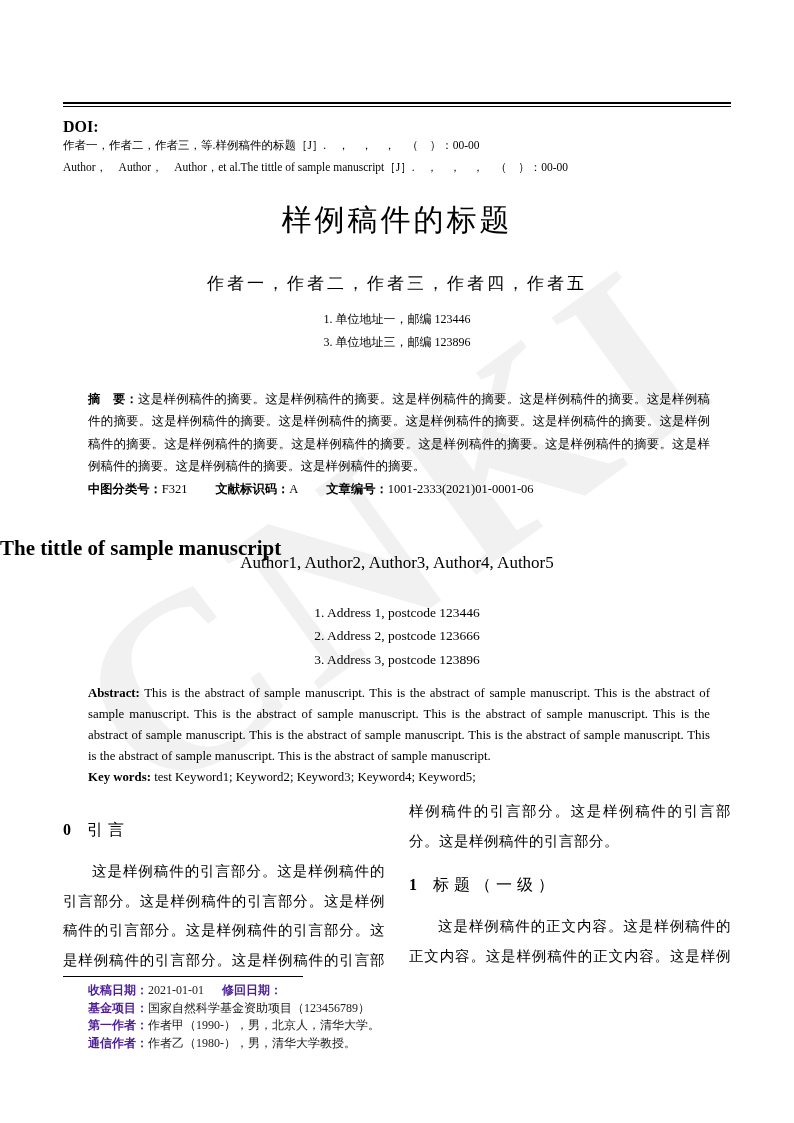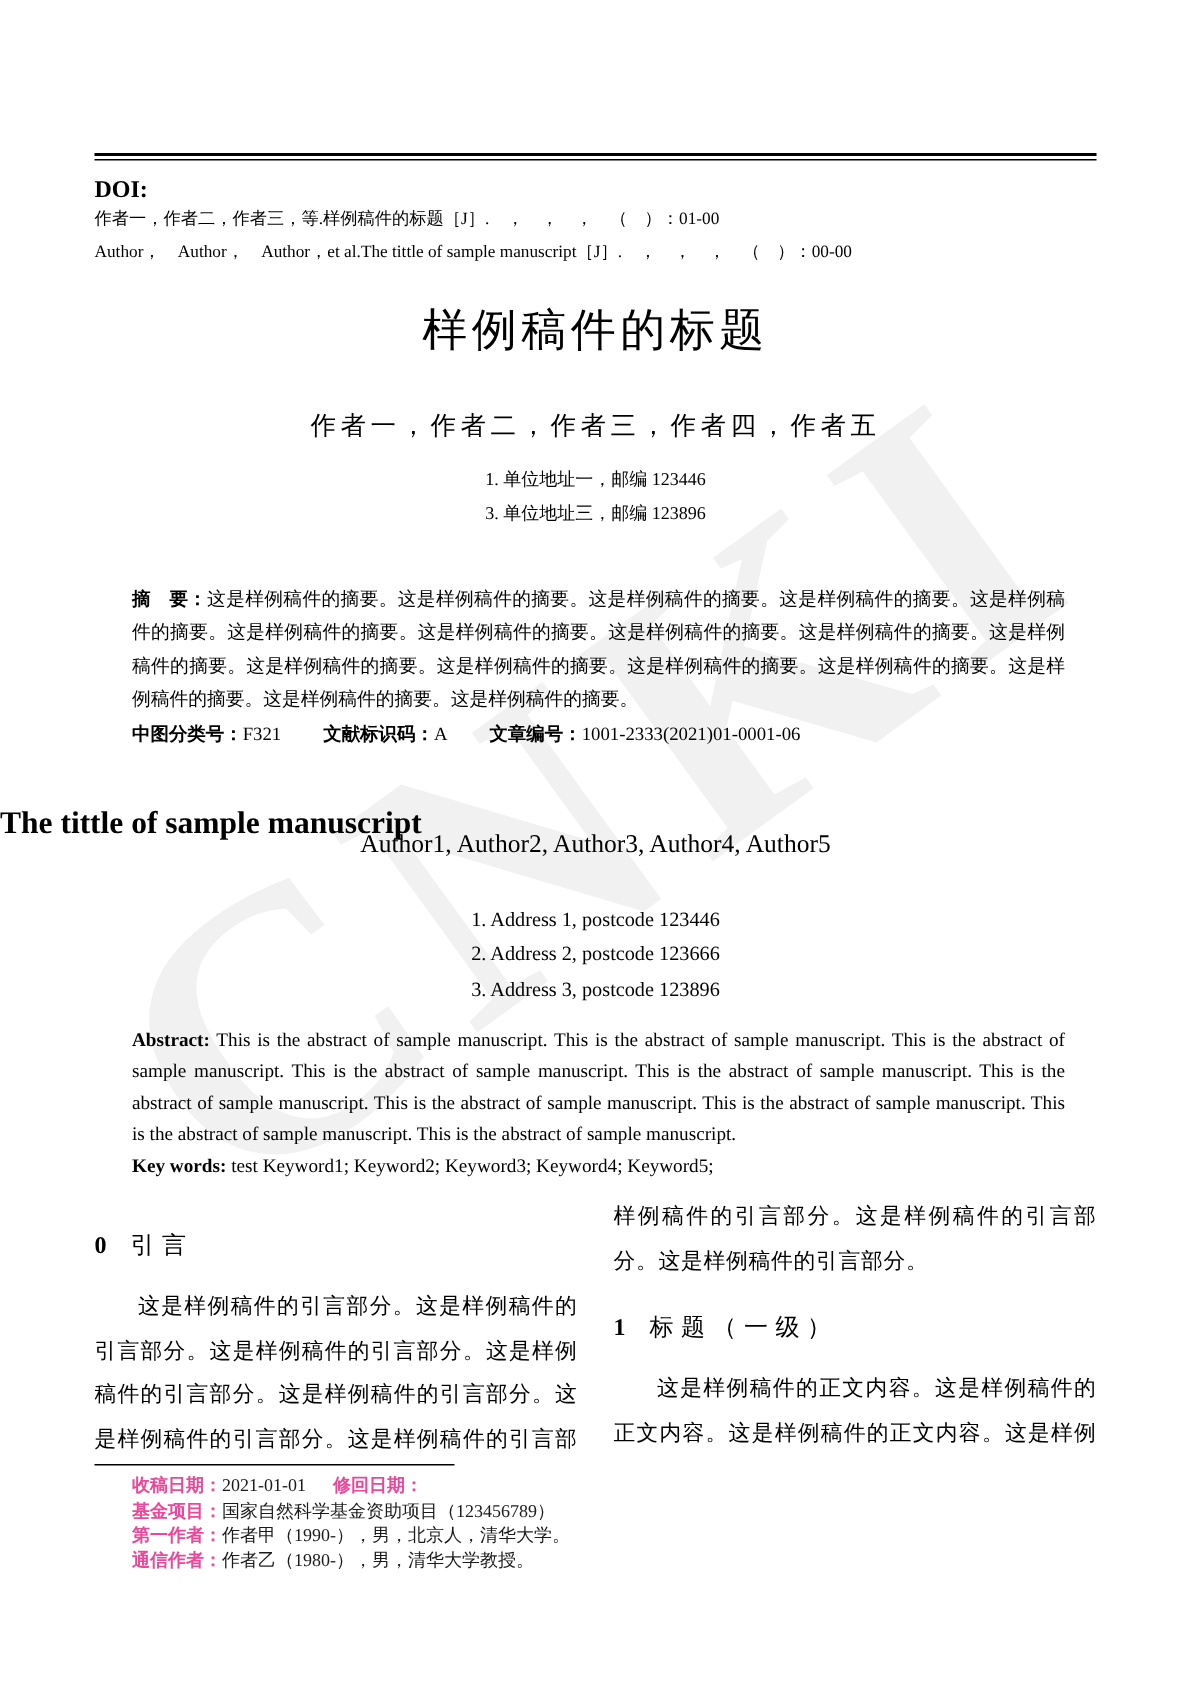--- a/index.html
+++ b/index.html
@@ -62,36 +62,36 @@
   .sec-head .ttl { letter-spacing:5px; }
   .h0 { margin-top:23px; margin-bottom:16px; }
   .h1 { margin-top:19px; margin-bottom:16px; }
   .para { margin:0; font-size:14.5px; line-height:29.6px; text-align:justify; letter-spacing:0.5px; }
   .indent { text-indent:2em; }
 
   
   .footnote { top:976px; left:63px; width:355px; }
   .fn-rule { width:240px; border-top:1.5px solid #000; margin-bottom:5px; }
   .fn-line { padding-left:25px; font-size:12px; line-height:16.6px; color:#1a1a1a; }
-  .fn-lbl { font-family:Liberation Serif, serif; font-weight:bold; color:#ec4899; }
+  .fn-lbl { font-family:Liberation Mono, monospace; font-weight:bold; color:#4c1d95; }
   .fn-gap { margin-left:18px; }
 </style>
 </head>
 <body>
 
 <div class="page">
 
   <div class="abs watermark">CNKI</div>
 
   <div class="content">
 
     <div class="abs dbl-rule"></div>
 
     <div class="abs doi">DOI:</div>
-    <div class="abs cite-cn">作者一，作者二，作者三，等.样例稿件的标题［J］.　，　，　，　（　）：01-00</div>
+    <div class="abs cite-cn">作者一，作者二，作者三，等.样例稿件的标题［J］.　，　，　，　（　）：00-00</div>
     <div class="abs cite-en">Author，　Author，　Author，et al.The tittle of sample manuscript［J］.　，　，　，　（　）：00-00</div>
 
     <div class="abs title-cn">样例稿件的标题</div>
     <div class="abs authors-cn">作者一，作者二，作者三，作者四，作者五</div>
     <div class="abs affil-cn">
       <div>1. 单位地址一，邮编 123446</div>
       <div>3. 单位地址三，邮编 123896</div>
     </div>
 
     <div class="abs blk-cn">

